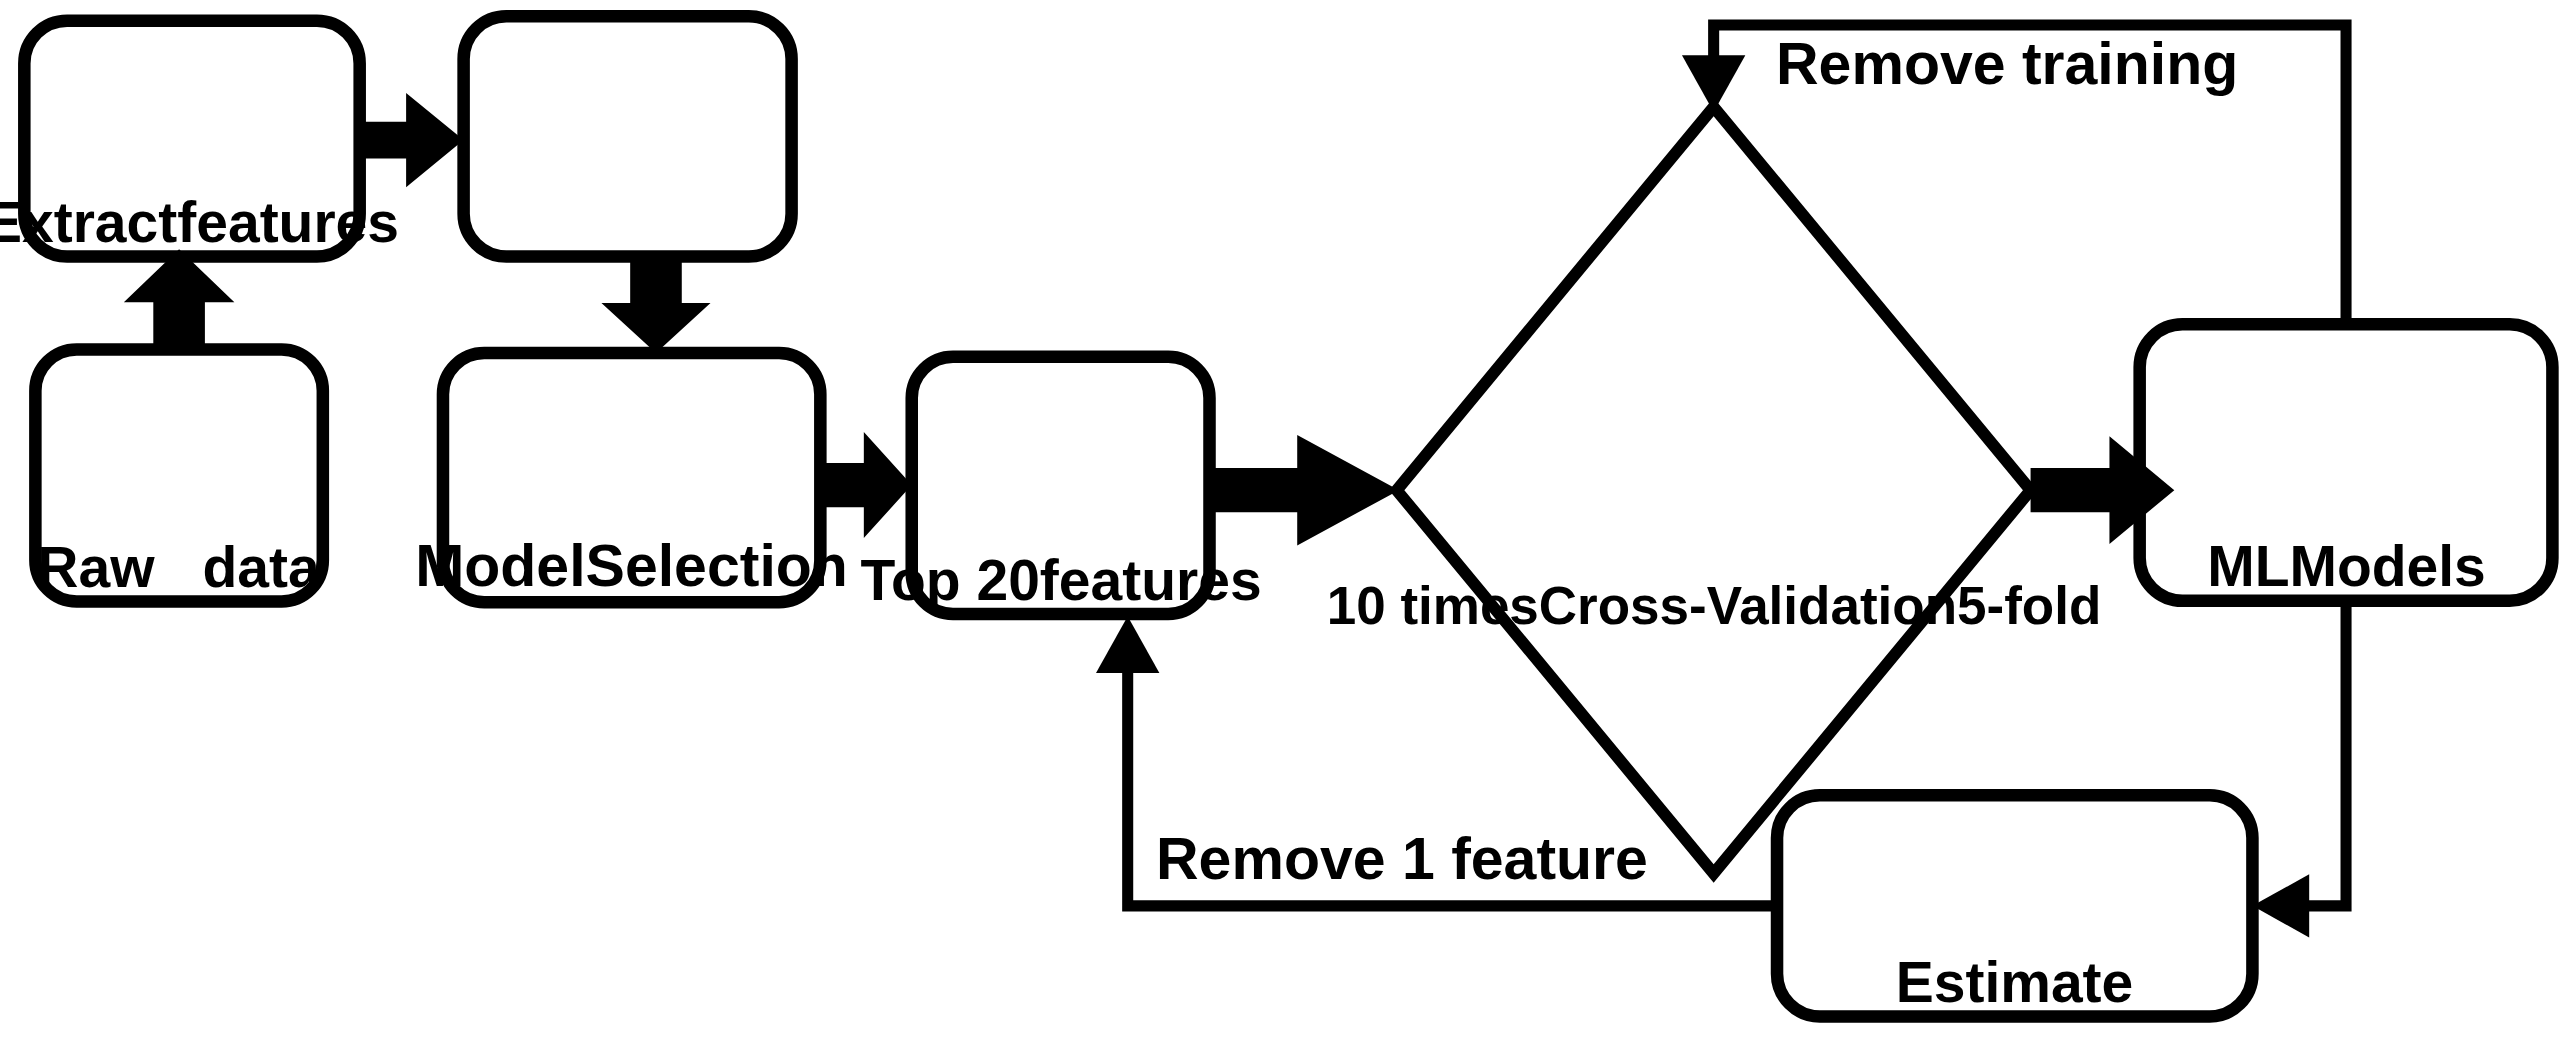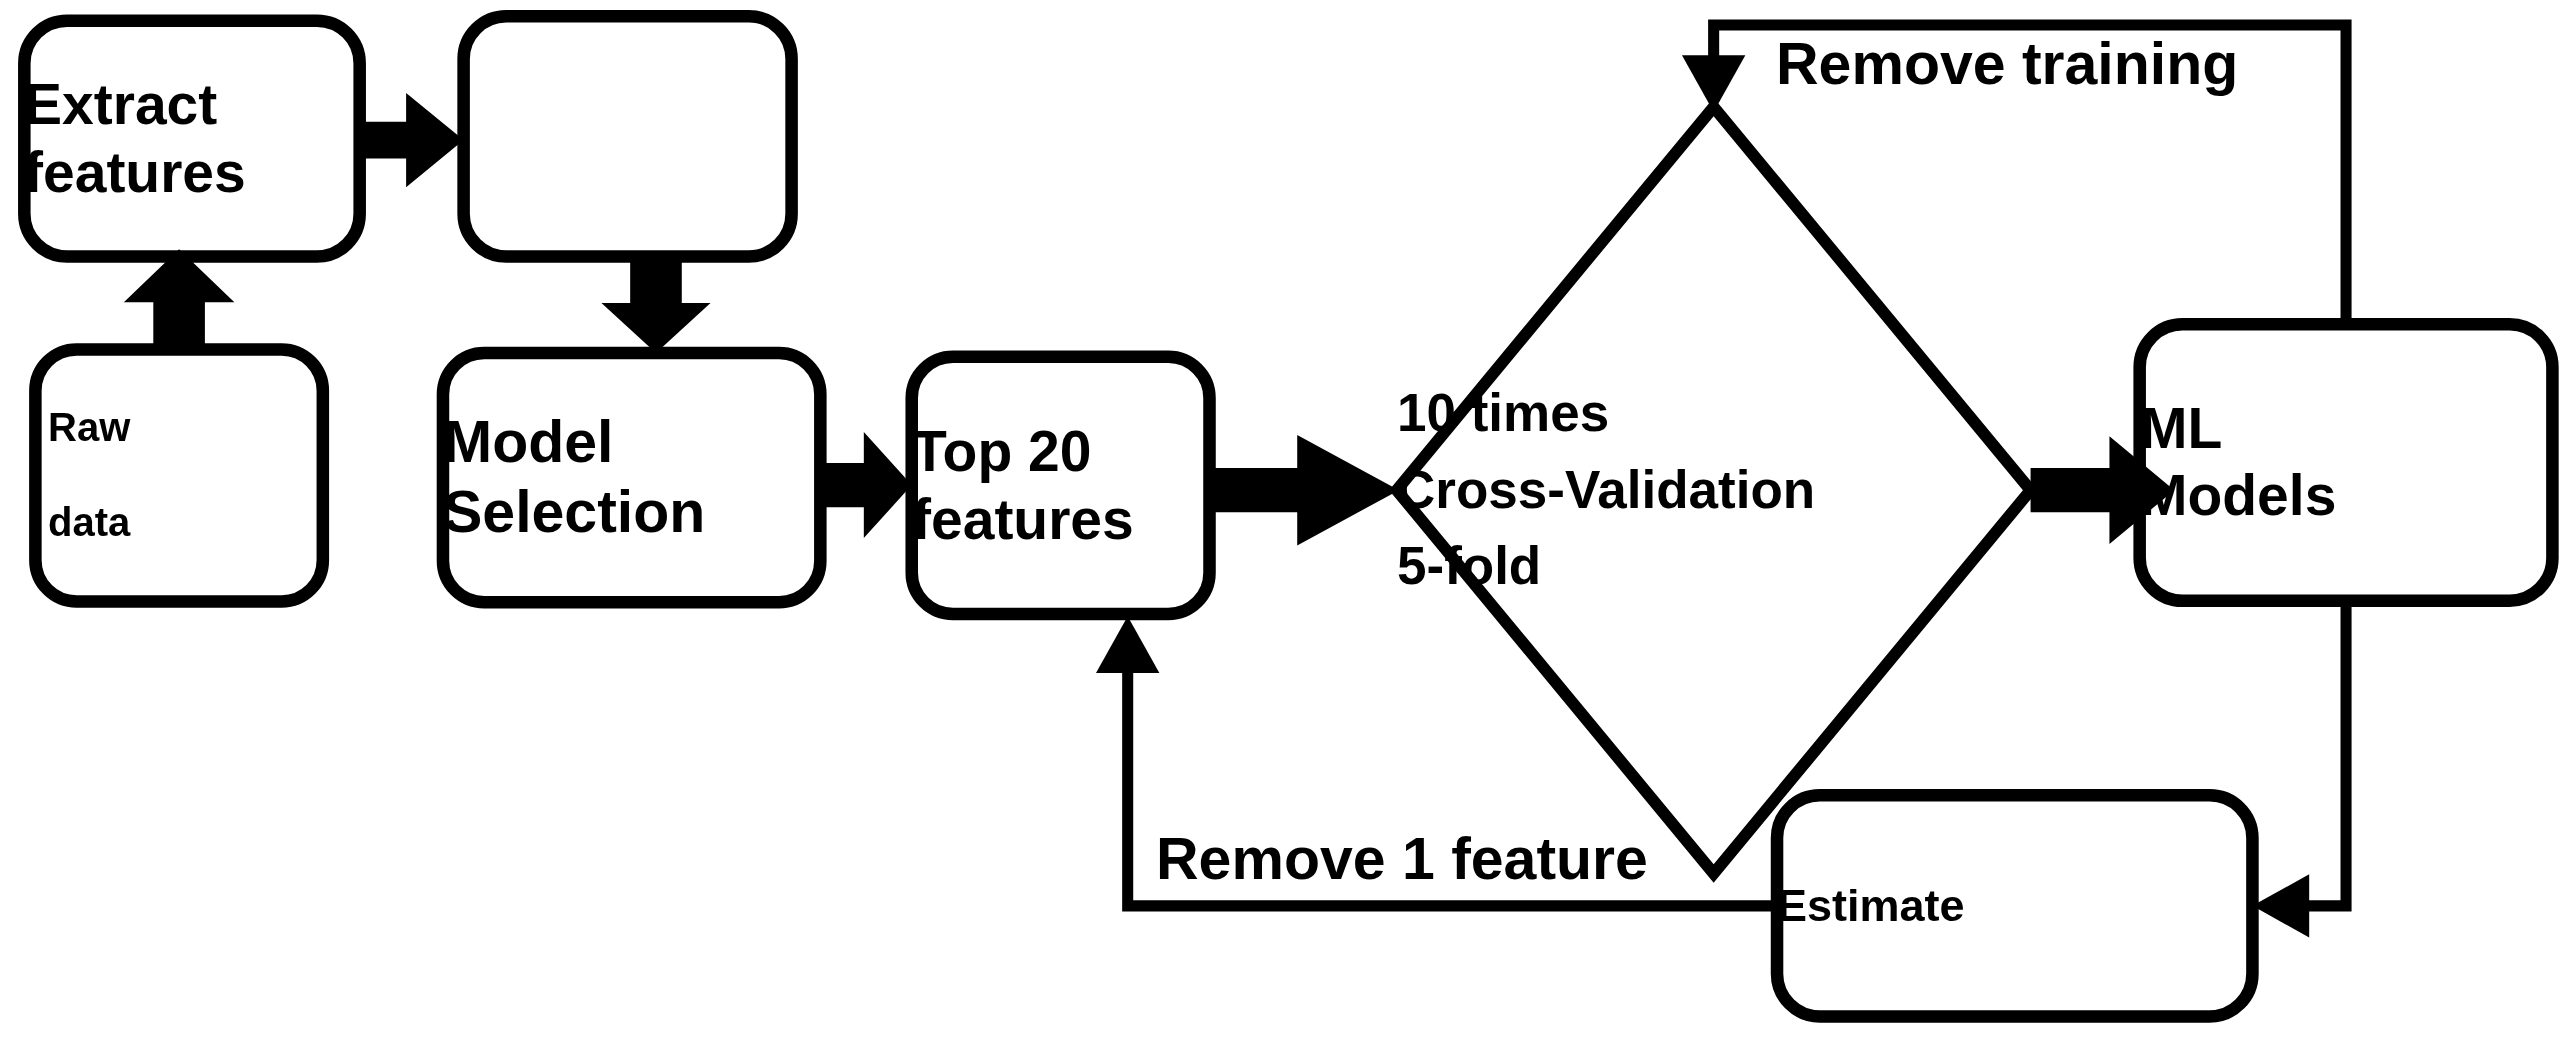--- a/index.html
+++ b/index.html
@@ -18,22 +18,22 @@
   #flow-svg {
     position: absolute;
     top: 0;
     left: 0;
     width: 2576px;
     height: 1043px;
   }
   .node-label {
     position: absolute;
     display: flex;
-    flex-direction: column;
-    align-items: flex-start;
+    flex-direction: row;
+    align-items: flex-end;
     justify-content: center;
     text-align: center;
     font-family: "Liberation Sans", sans-serif;
     font-weight: bold;
     color: #000000;
     line-height: 1.18;
     pointer-events: none;
     white-space: nowrap;
   }
   .edge-label {
@@ -124,21 +124,21 @@
     </g>
 
   </svg>
 
   <div class="node-label" style="left:24px; top:20.6px; width:335px; height:236px; font-size:57px;">
     <span class="lbl-line">Extract</span>
     <span class="lbl-line">features</span>
   </div>
 
 
-  <div class="node-label" style="left:48px; top:349px; width:287px; height:252px; font-size:40px;gap:48px;">
+  <div class="node-label" style="left:35px; top:349px; width:287px; height:252px; font-size:57px;gap:48px;">
     <span class="lbl-line">Raw</span>
     <span class="lbl-line">data</span>
   </div>
 
   <div class="node-label" style="left:443px; top:353px; width:377px; height:249px; font-size:59px;">
     <span class="lbl-line">Model</span>
     <span class="lbl-line">Selection</span>
   </div>
 
   <div class="node-label" style="left:912px; top:357px; width:298px; height:257px; font-size:57px;">
@@ -150,21 +150,21 @@
     <span class="lbl-line">10 times</span>
     <span class="lbl-line">Cross-Validation</span>
     <span class="lbl-line">5-fold</span>
   </div>
 
   <div class="node-label" style="left:2140px; top:324px; width:413px; height:276px; font-size:57px;">
     <span class="lbl-line">ML</span>
     <span class="lbl-line">Models</span>
   </div>
 
-  <div class="node-label" style="left:1777px; top:795px; width:475px; height:221px; font-size:45px;">
+  <div class="node-label" style="left:1777px; top:795px; width:475px; height:221px; font-size:57px;">
     <span class="lbl-line">Estimate</span>
   </div>
 
   <div class="edge-label" style="left:1776px; top:29.5px; font-size:59px;">Remove training</div>
 
   <div class="edge-label" style="left:1156px; top:825px; font-size:59px;">Remove 1 feature</div>
 
 </div>
 
 

